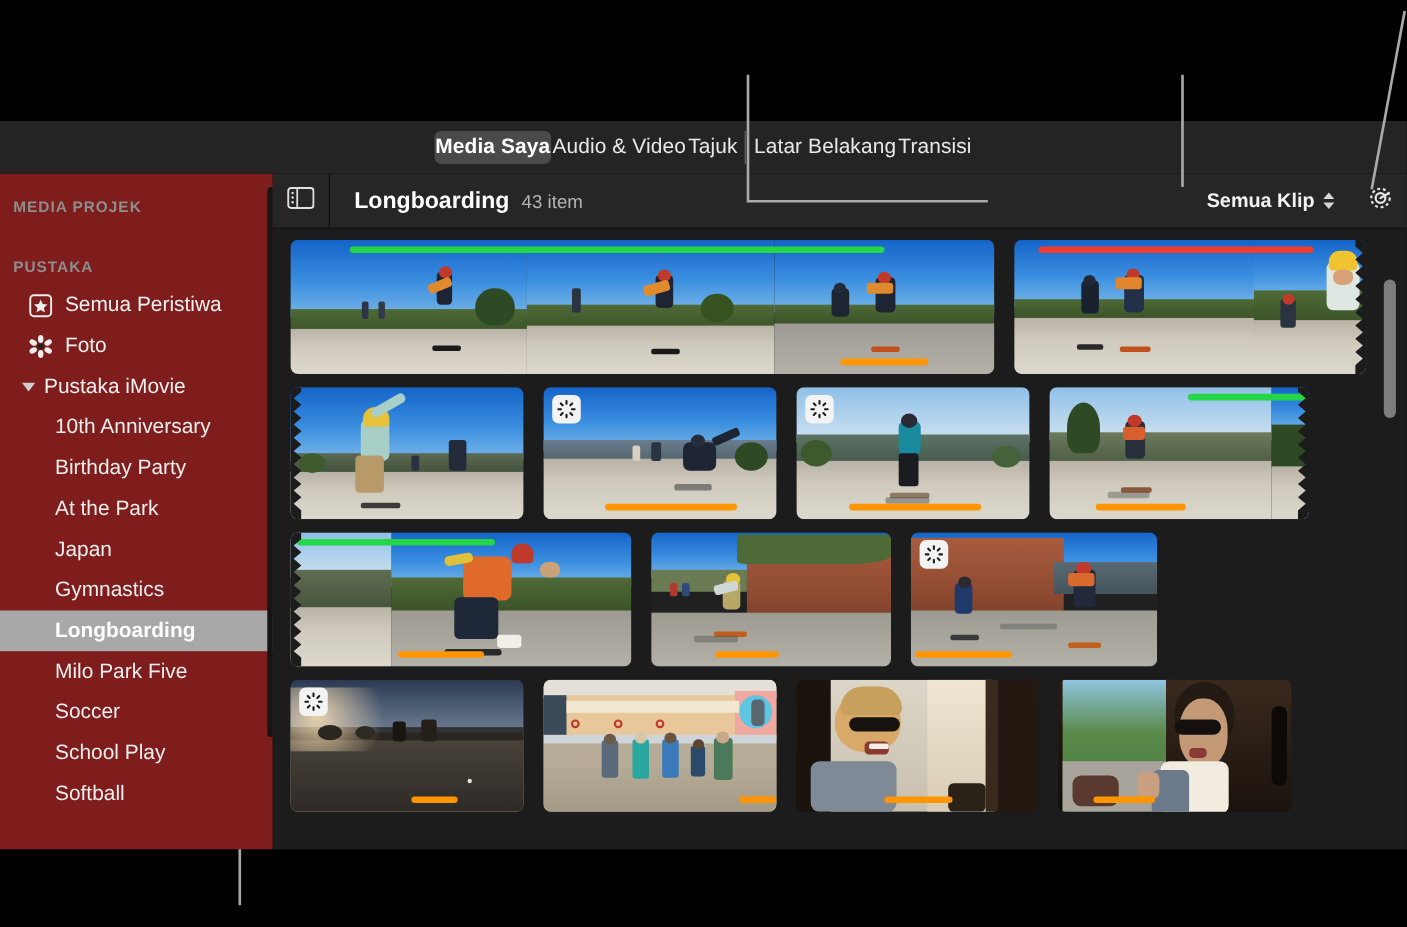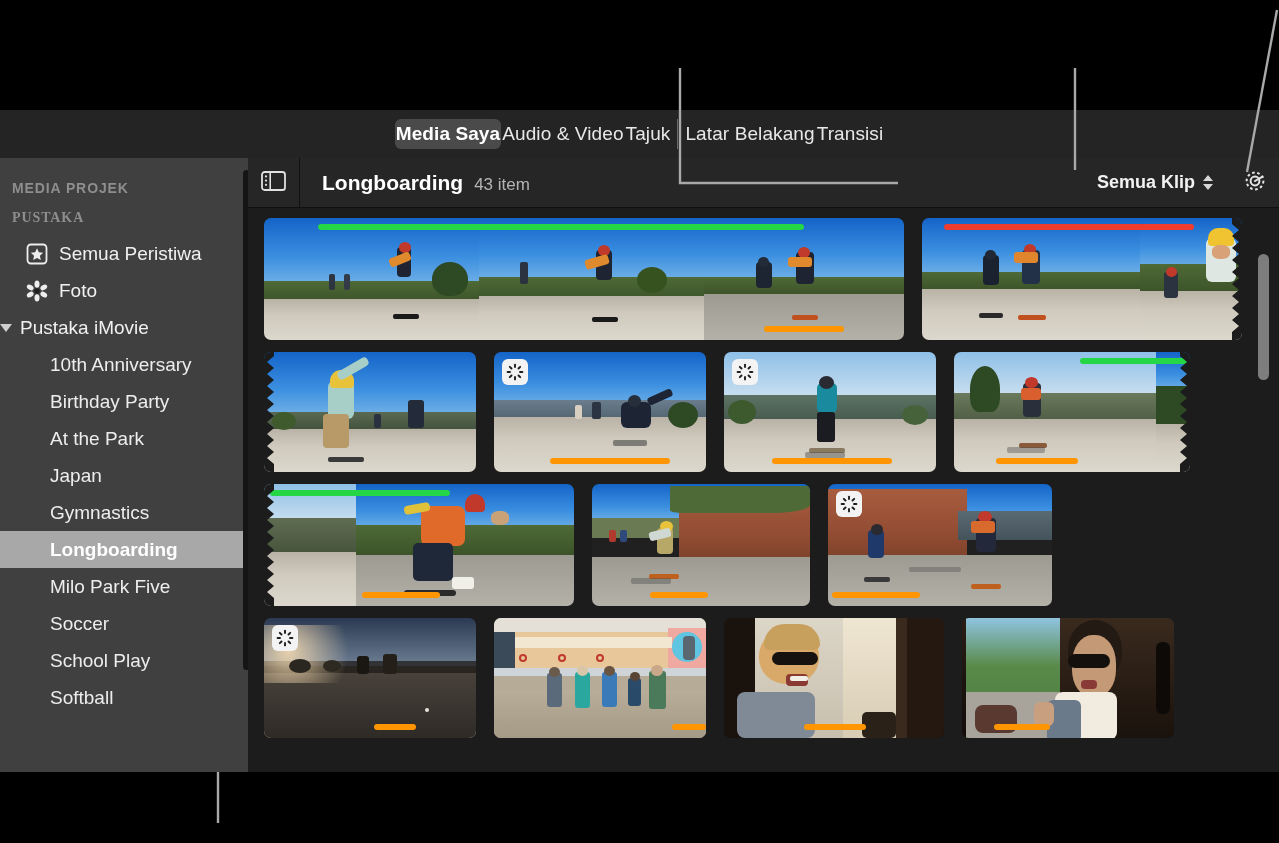--- a/index.html
+++ b/index.html
@@ -57,34 +57,34 @@
     width: 1279px; height: 614px;
     background: #1c1c1c;
     display: flex;
   }
 
   
   .sidebar {
     position: relative;
     width: 248px;
     height: 614px;
-    background: #404040;
+    background: #7f1d1d;
     padding-top: 22px;
     overflow: hidden;
     flex: 0 0 248px;
   }
   .sb-section {
     font-size: 14px;
     font-weight: 700;
     color: #8e8e8e;
     letter-spacing: 0.9px;
     padding: 0 0 0 12px;
     margin-bottom: 9px;
   }
-  .sb-section.second { margin-top: 14px; font-family: Liberation Serif, serif; }
+  .sb-section.second { margin-top: 38px; }
 
   .sb-row {
     display: flex;
     align-items: center;
     height: 37px;
     padding-left: 24px;
     color: #f0f0f0;
     font-size: 19px;
   }
   .sb-row .sb-ico {
@@ -94,21 +94,21 @@
     align-items: center;
     justify-content: center;
     flex: 0 0 26px;
   }
   .sb-row .sb-label { white-space: nowrap; }
 
   .sb-disc {
     display: flex;
     align-items: center;
     height: 37px;
-    padding-left: 0;
+    padding-left: 20px;
     color: #f0f0f0;
     font-size: 19px;
   }
   .tri {
     width: 0; height: 0;
     border-left: 6.5px solid transparent;
     border-right: 6.5px solid transparent;
     border-top: 8px solid #cfcfcf;
     margin-right: 8px;
     flex: 0 0 auto;

